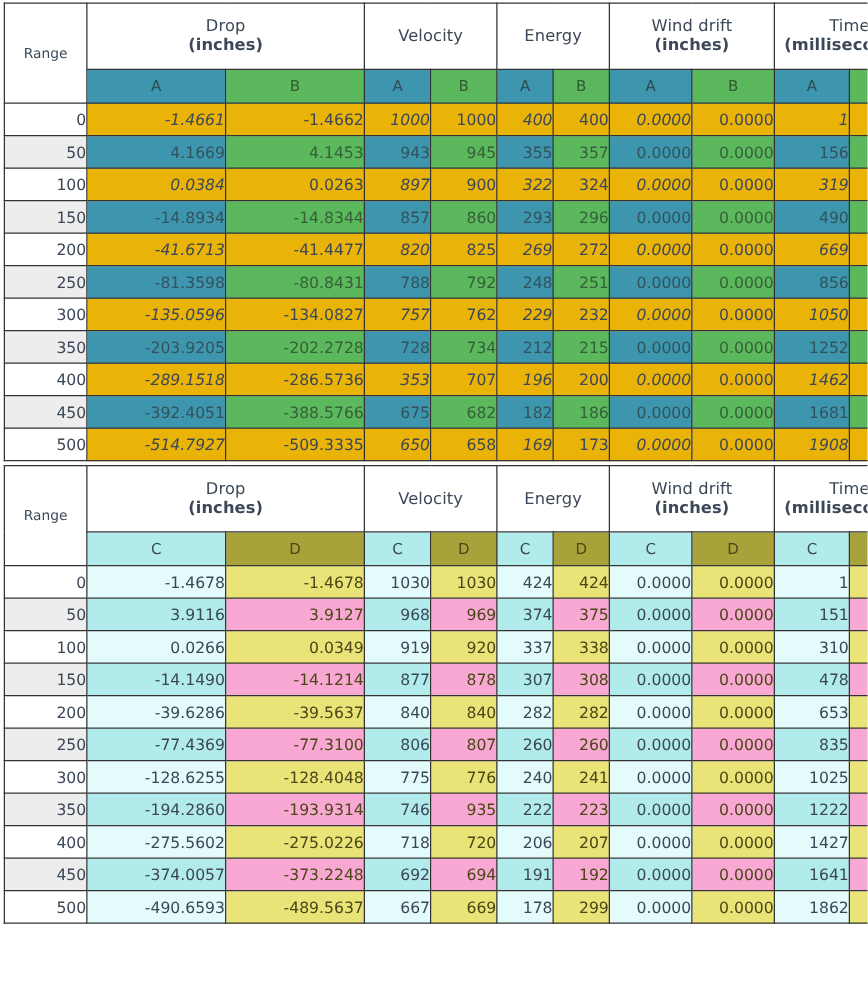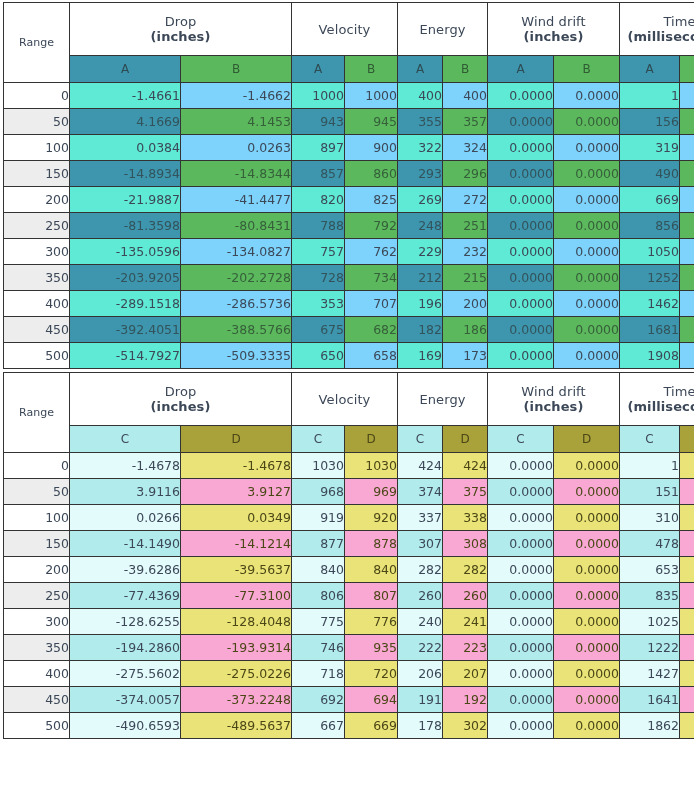--- a/index.html
+++ b/index.html
@@ -82,23 +82,23 @@
     font-size: 12.5px;
     height: 25px;
     vertical-align: middle;
   }
   tr.r-even td.rangecell { background: #ffffff; }
   tr.r-odd  td.rangecell { background: #ededed; margin-top: 24px; }
 
   
   .t1 .sh.a { background: #3d96ad; color: #2e4a52; }
   .t1 .sh.b { background: #5cb85c; color: #2f5c33; }
-  .t1 tr.r-even td.a { background: #5eead4; color: #3c4858; }
+  .t1 tr.r-even td.a { background: #eab308; color: #3c4858; font-style: italic; }
   .t1 tr.r-odd  td.a { background: #3d96ad; color: #33535c; }
-  .t1 tr.r-even td.b { background: #7dd3fc; color: #3c4858; }
+  .t1 tr.r-even td.b { background: #eab308; color: #3c4858; }
   .t1 tr.r-odd  td.b { background: #5cb85c; color: #35603a; }
 
   
   .t2 .sh.c { background: #b2ebeb; color: #3c4858; }
   .t2 .sh.d { background: #a9a23a; color: #4b4717; }
   .t2 tr.r-even td.c { background: #e4fbfb; color: #3c4858; }
   .t2 tr.r-odd  td.c { background: #b2ebeb; color: #3c4858; }
   .t2 tr.r-even td.d { background: #eae478; color: #4b4717; }
   .t2 tr.r-odd  td.d { background: #f9a8d4; color: #4b4717; }
 </style>
@@ -190,21 +190,21 @@
           <td class="cell b">860</td>
           <td class="cell a">293</td>
           <td class="cell b">296</td>
           <td class="cell a">0.0000</td>
           <td class="cell b">0.0000</td>
           <td class="cell a">490</td>
           <td class="cell b">489</td>
         </tr>
         <tr class="r-even">
           <td class="rangecell">200</td>
-          <td class="cell a">-21.9887</td>
+          <td class="cell a">-41.6713</td>
           <td class="cell b">-41.4477</td>
           <td class="cell a">820</td>
           <td class="cell b">825</td>
           <td class="cell a">269</td>
           <td class="cell b">272</td>
           <td class="cell a">0.0000</td>
           <td class="cell b">0.0000</td>
           <td class="cell a">669</td>
           <td class="cell b">667</td>
         </tr>
@@ -455,21 +455,21 @@
           <td class="cell c">1641</td>
           <td class="cell d">1639</td>
         </tr>
         <tr class="r-even">
           <td class="rangecell">500</td>
           <td class="cell c">-490.6593</td>
           <td class="cell d">-489.5637</td>
           <td class="cell c">667</td>
           <td class="cell d">669</td>
           <td class="cell c">178</td>
-          <td class="cell d">302</td>
+          <td class="cell d">299</td>
           <td class="cell c">0.0000</td>
           <td class="cell d">0.0000</td>
           <td class="cell c">1862</td>
           <td class="cell d">1860</td>
         </tr>
       </tbody>
     </table>
   </div>
 
 </body></html>

